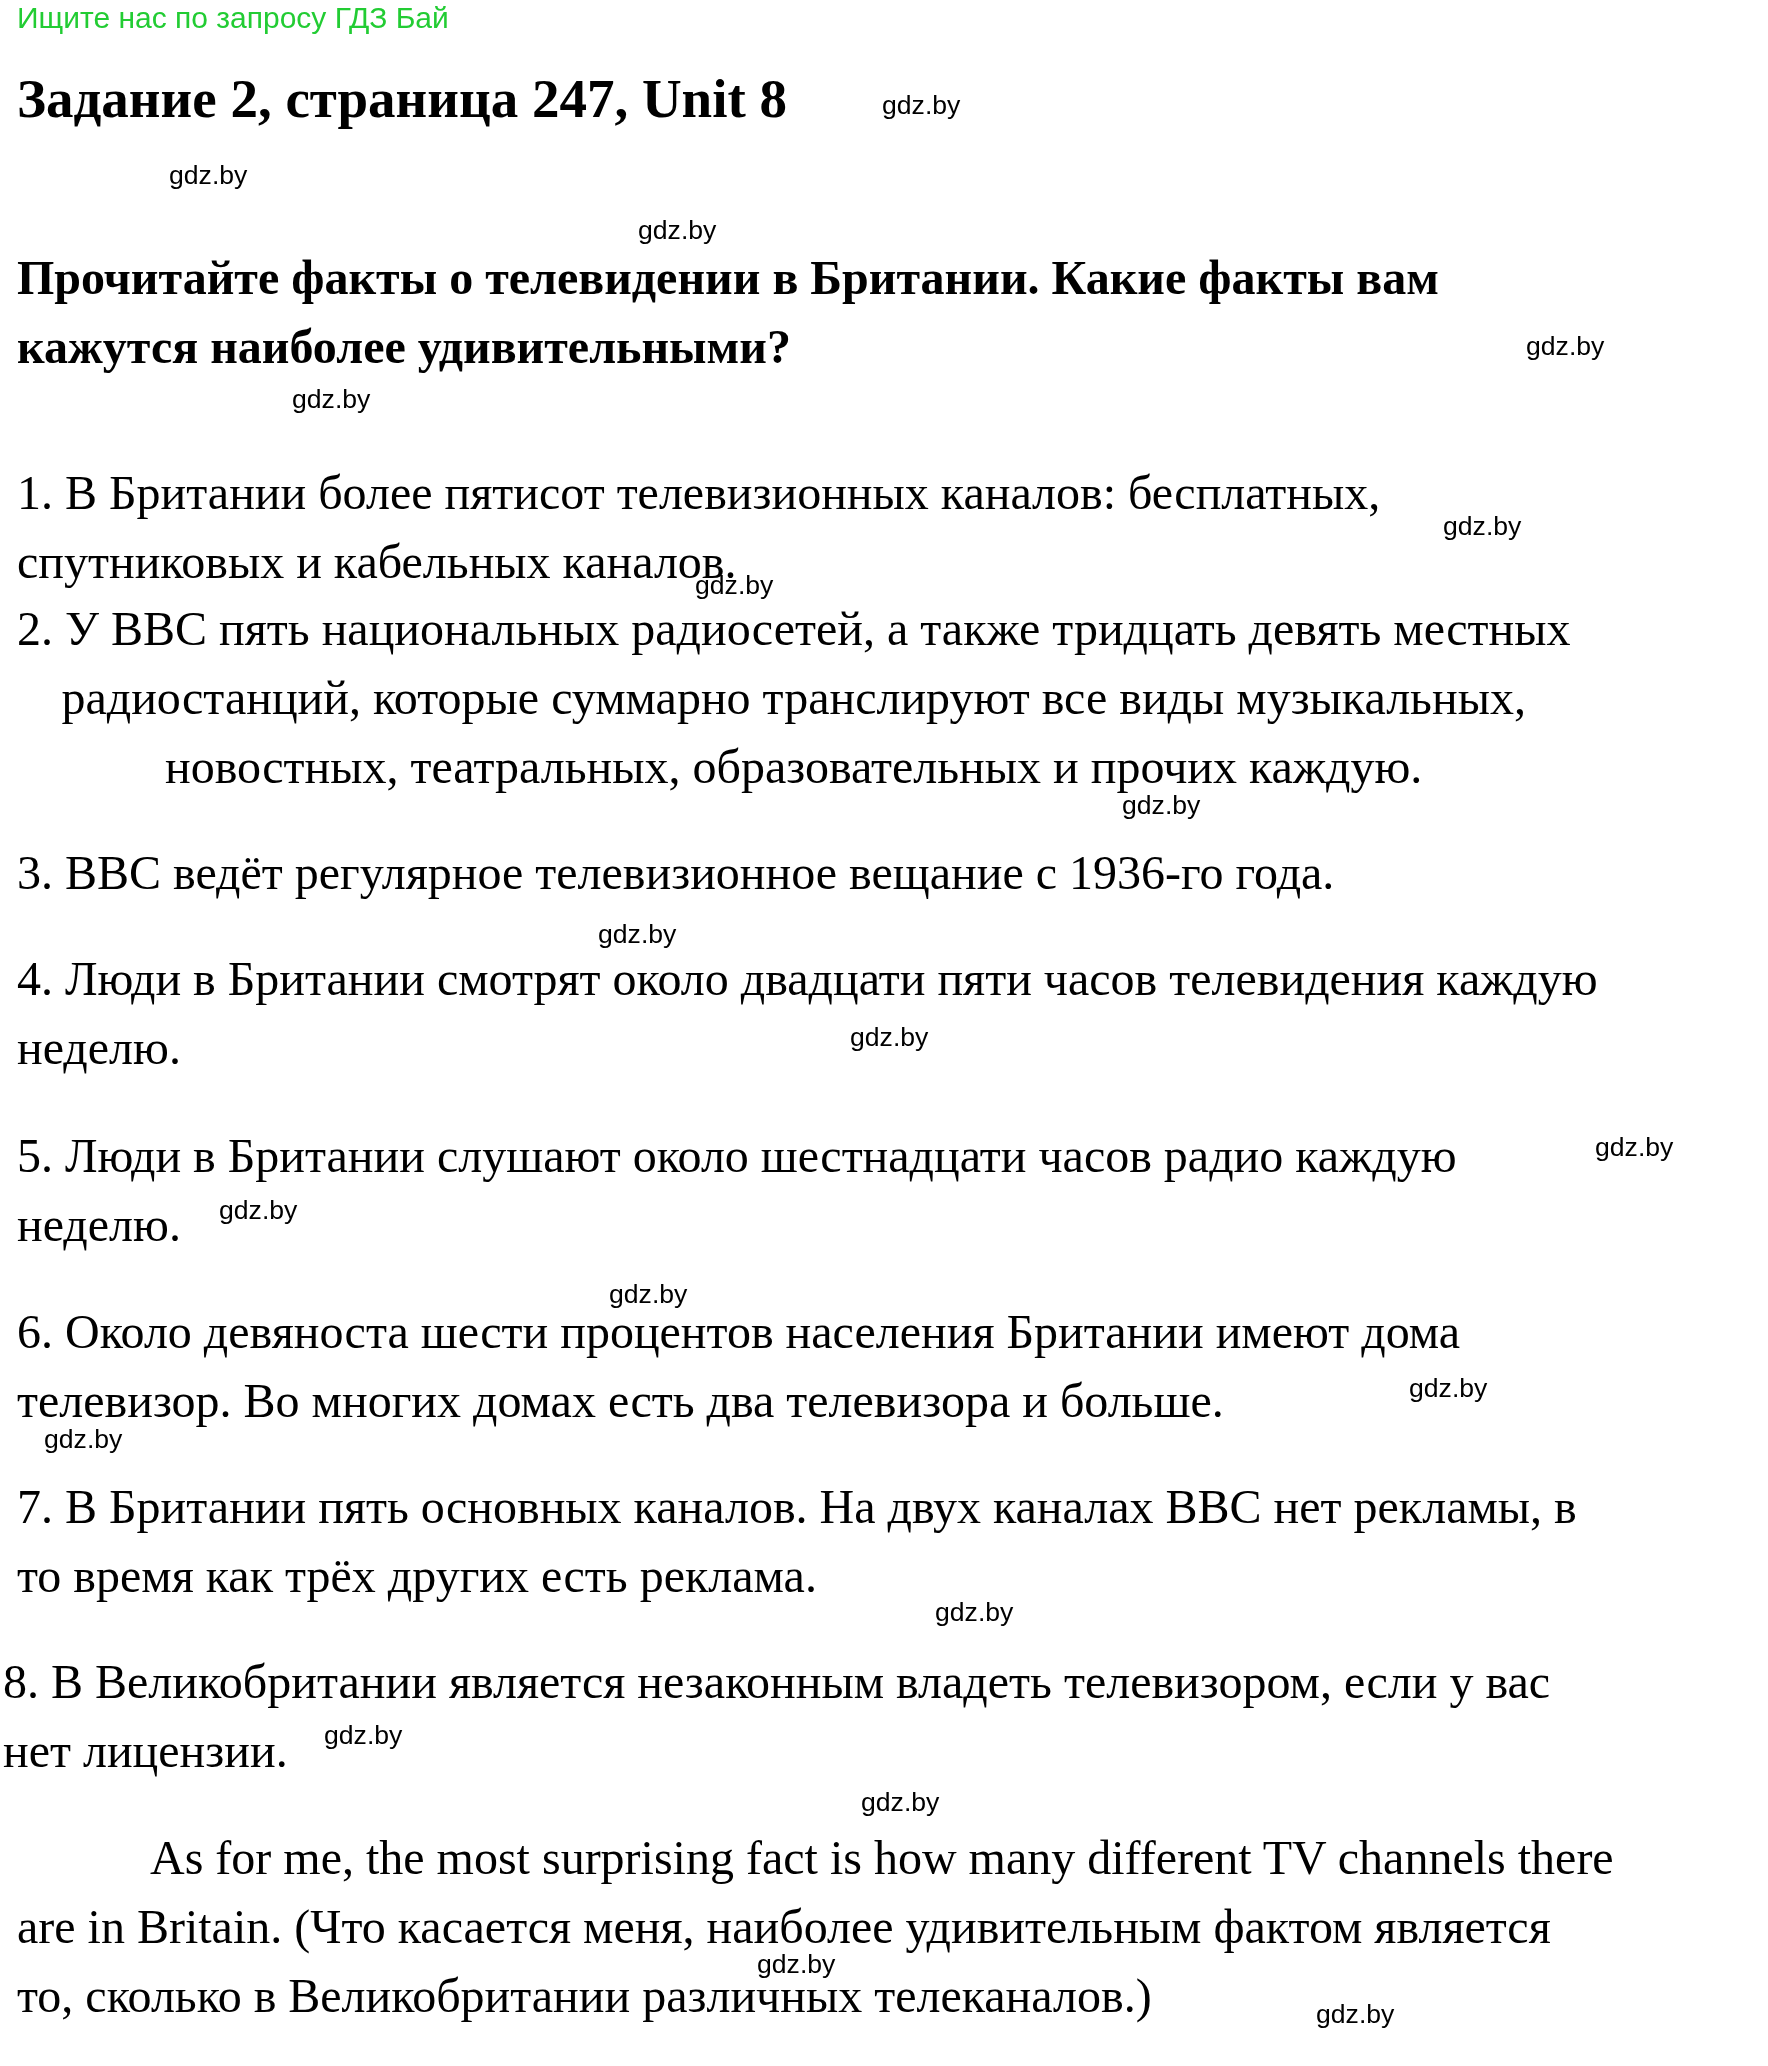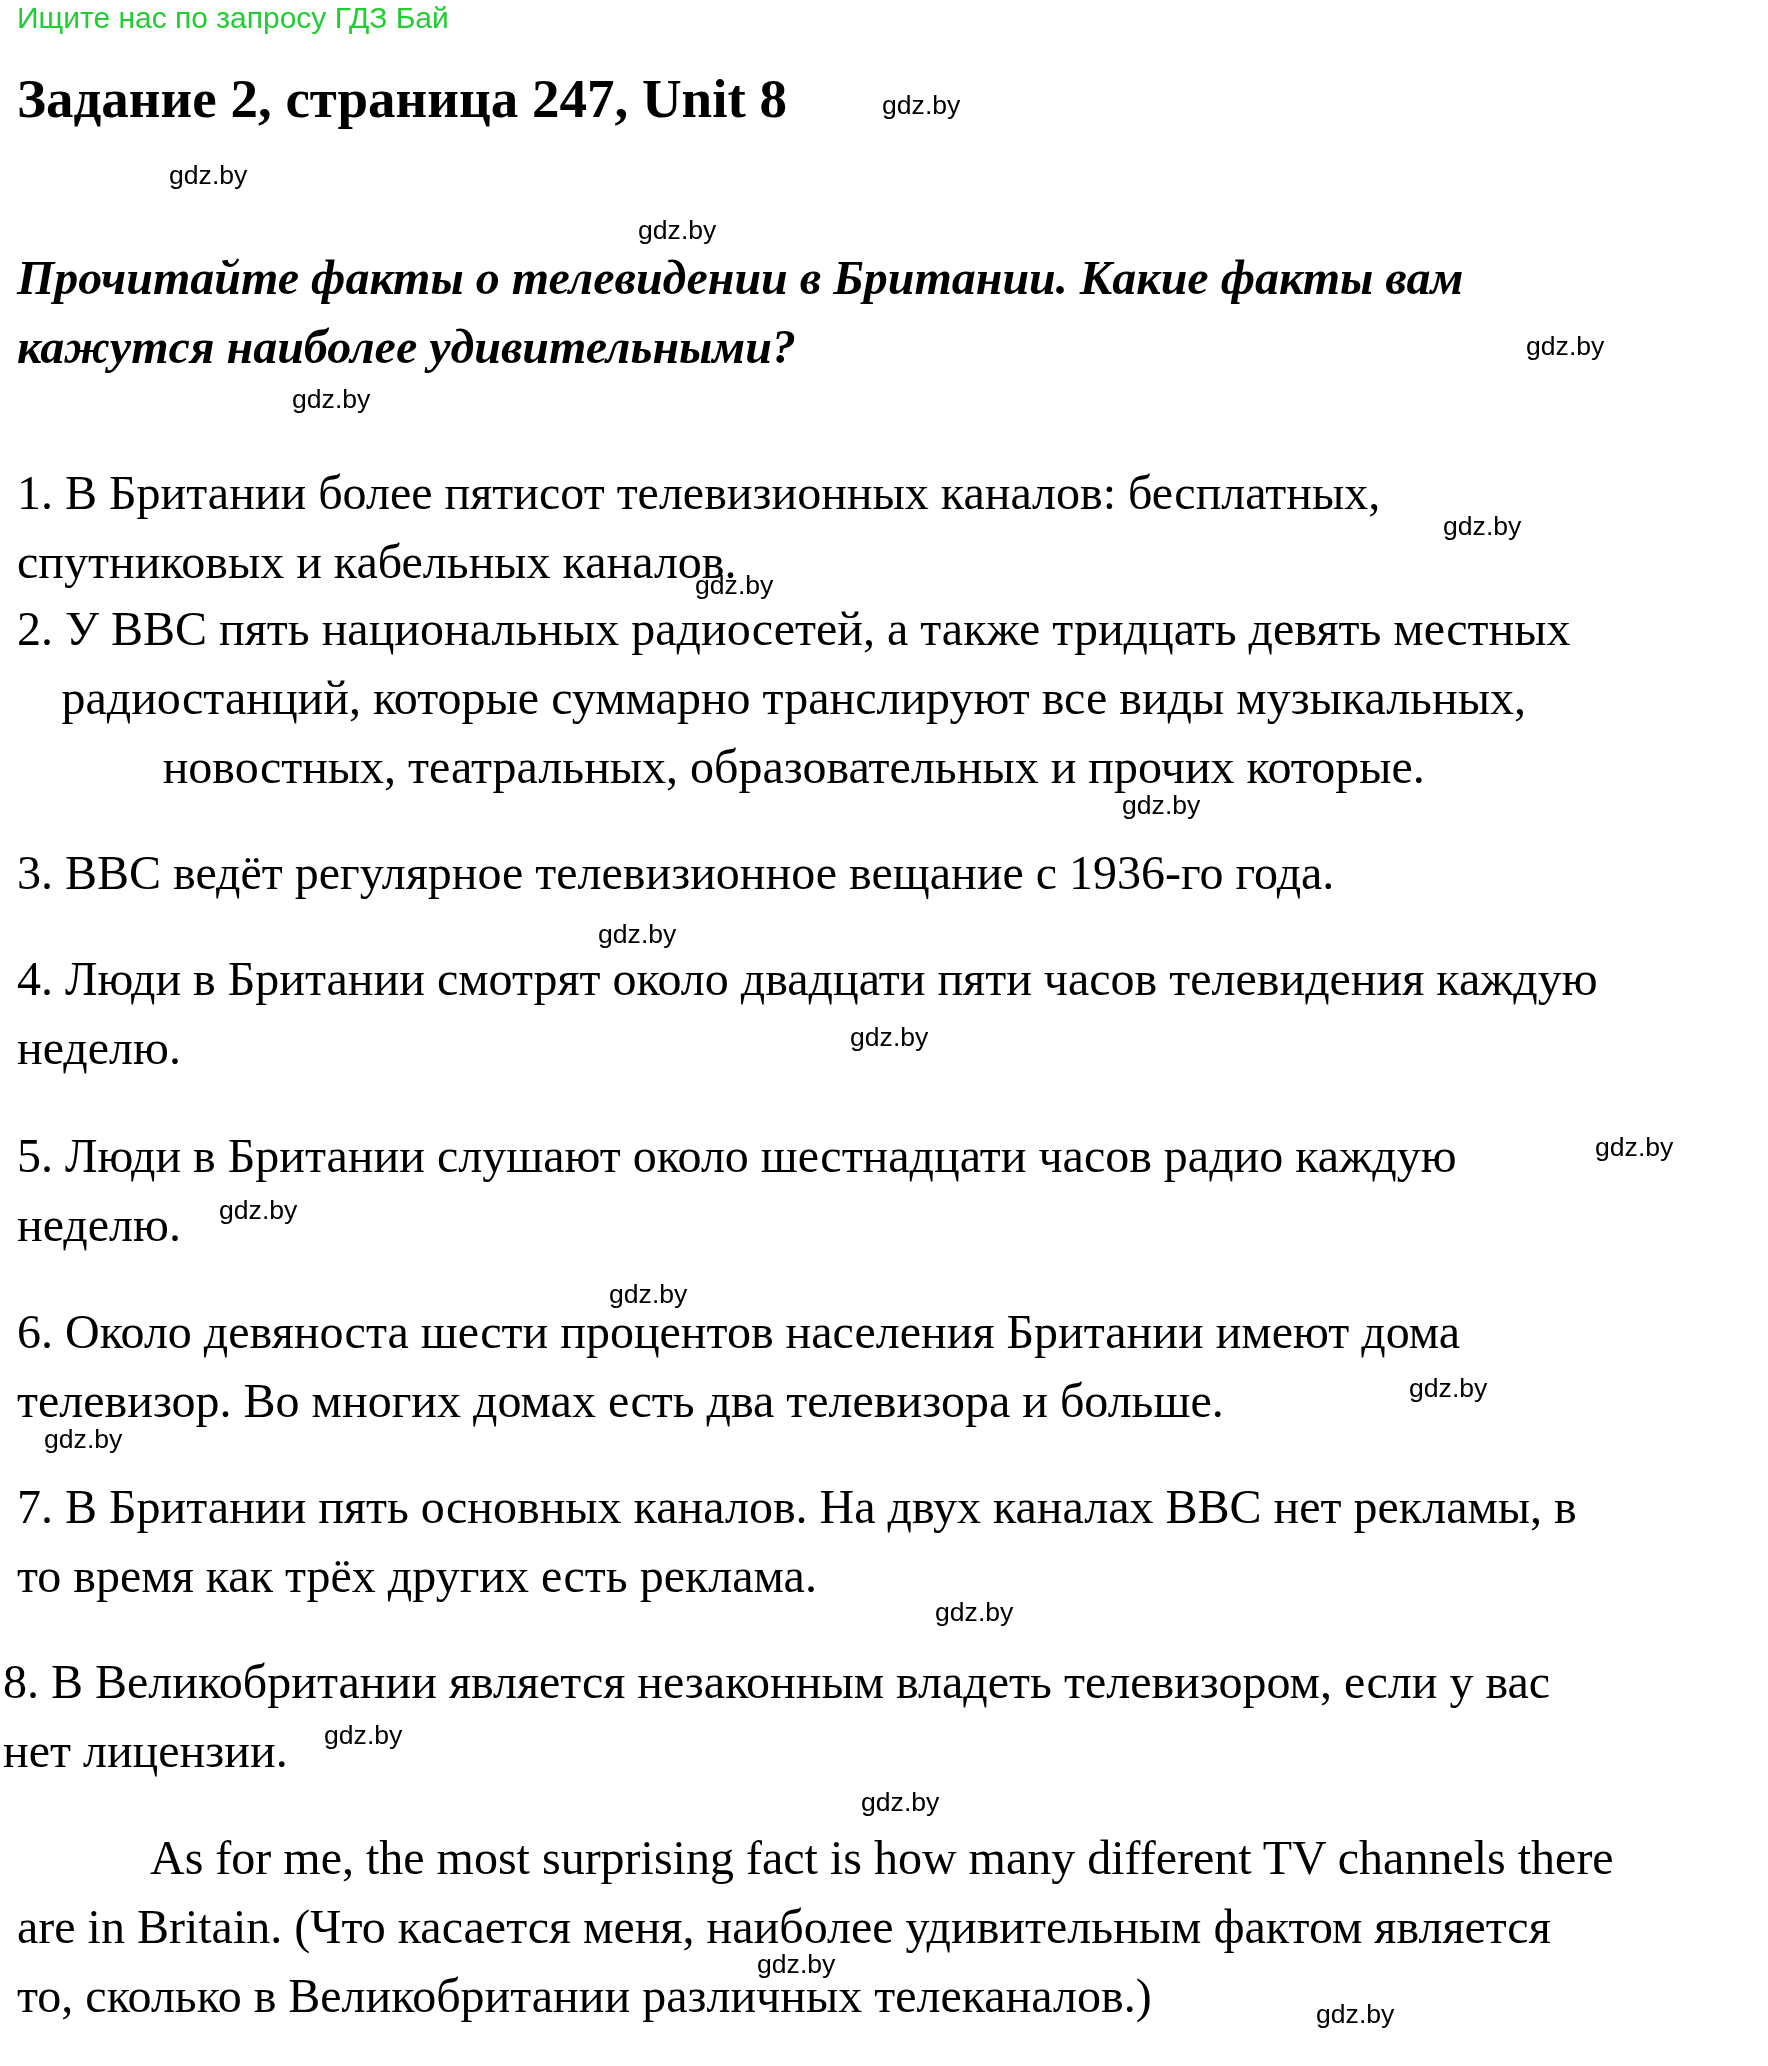--- a/index.html
+++ b/index.html
@@ -1,20 +1,20 @@
 <!DOCTYPE html>
 <html style="font-size:14px"><head>
 <meta charset="utf-8">
 <style>
   html, body { margin: 0; padding: 0; background: #ffffff; }
   body { width: 1769px; height: 2067px; position: relative; overflow: hidden; }
   .abs { position: absolute; white-space: nowrap; }
   .banner { font-family: "Liberation Sans", sans-serif; font-size: 30px; line-height: 35px; }
   .title { font-family: "Liberation Serif", serif; font-weight: bold; font-size: 55px; line-height: 62px; color: #000; }
-  .task { font-family: "Liberation Serif", serif; font-weight: bold; font-size: 48px; line-height: 69px; color: #000; font-style: italic; }
+  .task { font-family: "Liberation Serif", serif; font-weight: bold; font-size: 48px; line-height: 69px; color: #000; }
   .para { font-family: "Liberation Serif", serif; font-size: 48px; line-height: 69px; color: #000; }
   .wm { font-family: "Liberation Sans", sans-serif; font-size: 26.6px; line-height: 30px; color: #000; }
   .footer { font-family: "Liberation Sans", sans-serif; font-size: 30px; line-height: 35px; }
   .line { display: block; }
 </style>
 </head>
 <body>
 
 <div class="abs banner" style="left:0; width:1769px; top:0; text-align:left; color:#22cc33;">
   <span style="position:relative; left:17px;">Ищите нас по запросу ГДЗ Бай</span>
@@ -28,21 +28,21 @@
 </div>
 
 <div class="abs para" style="left:17px; top:419px;margin-top:39px;">
   <span class="line">1. В Британии более пятисот телевизионных каналов: бесплатных,</span>
   <span class="line">спутниковых и кабельных каналов.</span>
 </div>
 
 <div class="abs para" style="left:17px; top:594px;text-align:center;">
   <span class="line">2. У BBC пять национальных радиосетей, а также тридцать девять местных</span>
   <span class="line">радиостанций, которые суммарно транслируют все виды музыкальных,</span>
-  <span class="line">новостных, театральных, образовательных и прочих которые.</span>
+  <span class="line">новостных, театральных, образовательных и прочих каждую.</span>
 </div>
 
 <div class="abs para" style="left:17px; top:838px;">
   <span class="line">3. BBC ведёт регулярное телевизионное вещание с 1936-го года.</span>
 </div>
 
 <div class="abs para" style="left:17px; top:944px;">
   <span class="line">4. Люди в Британии смотрят около двадцати пяти часов телевидения каждую</span>
   <span class="line">неделю.</span>
 </div>

